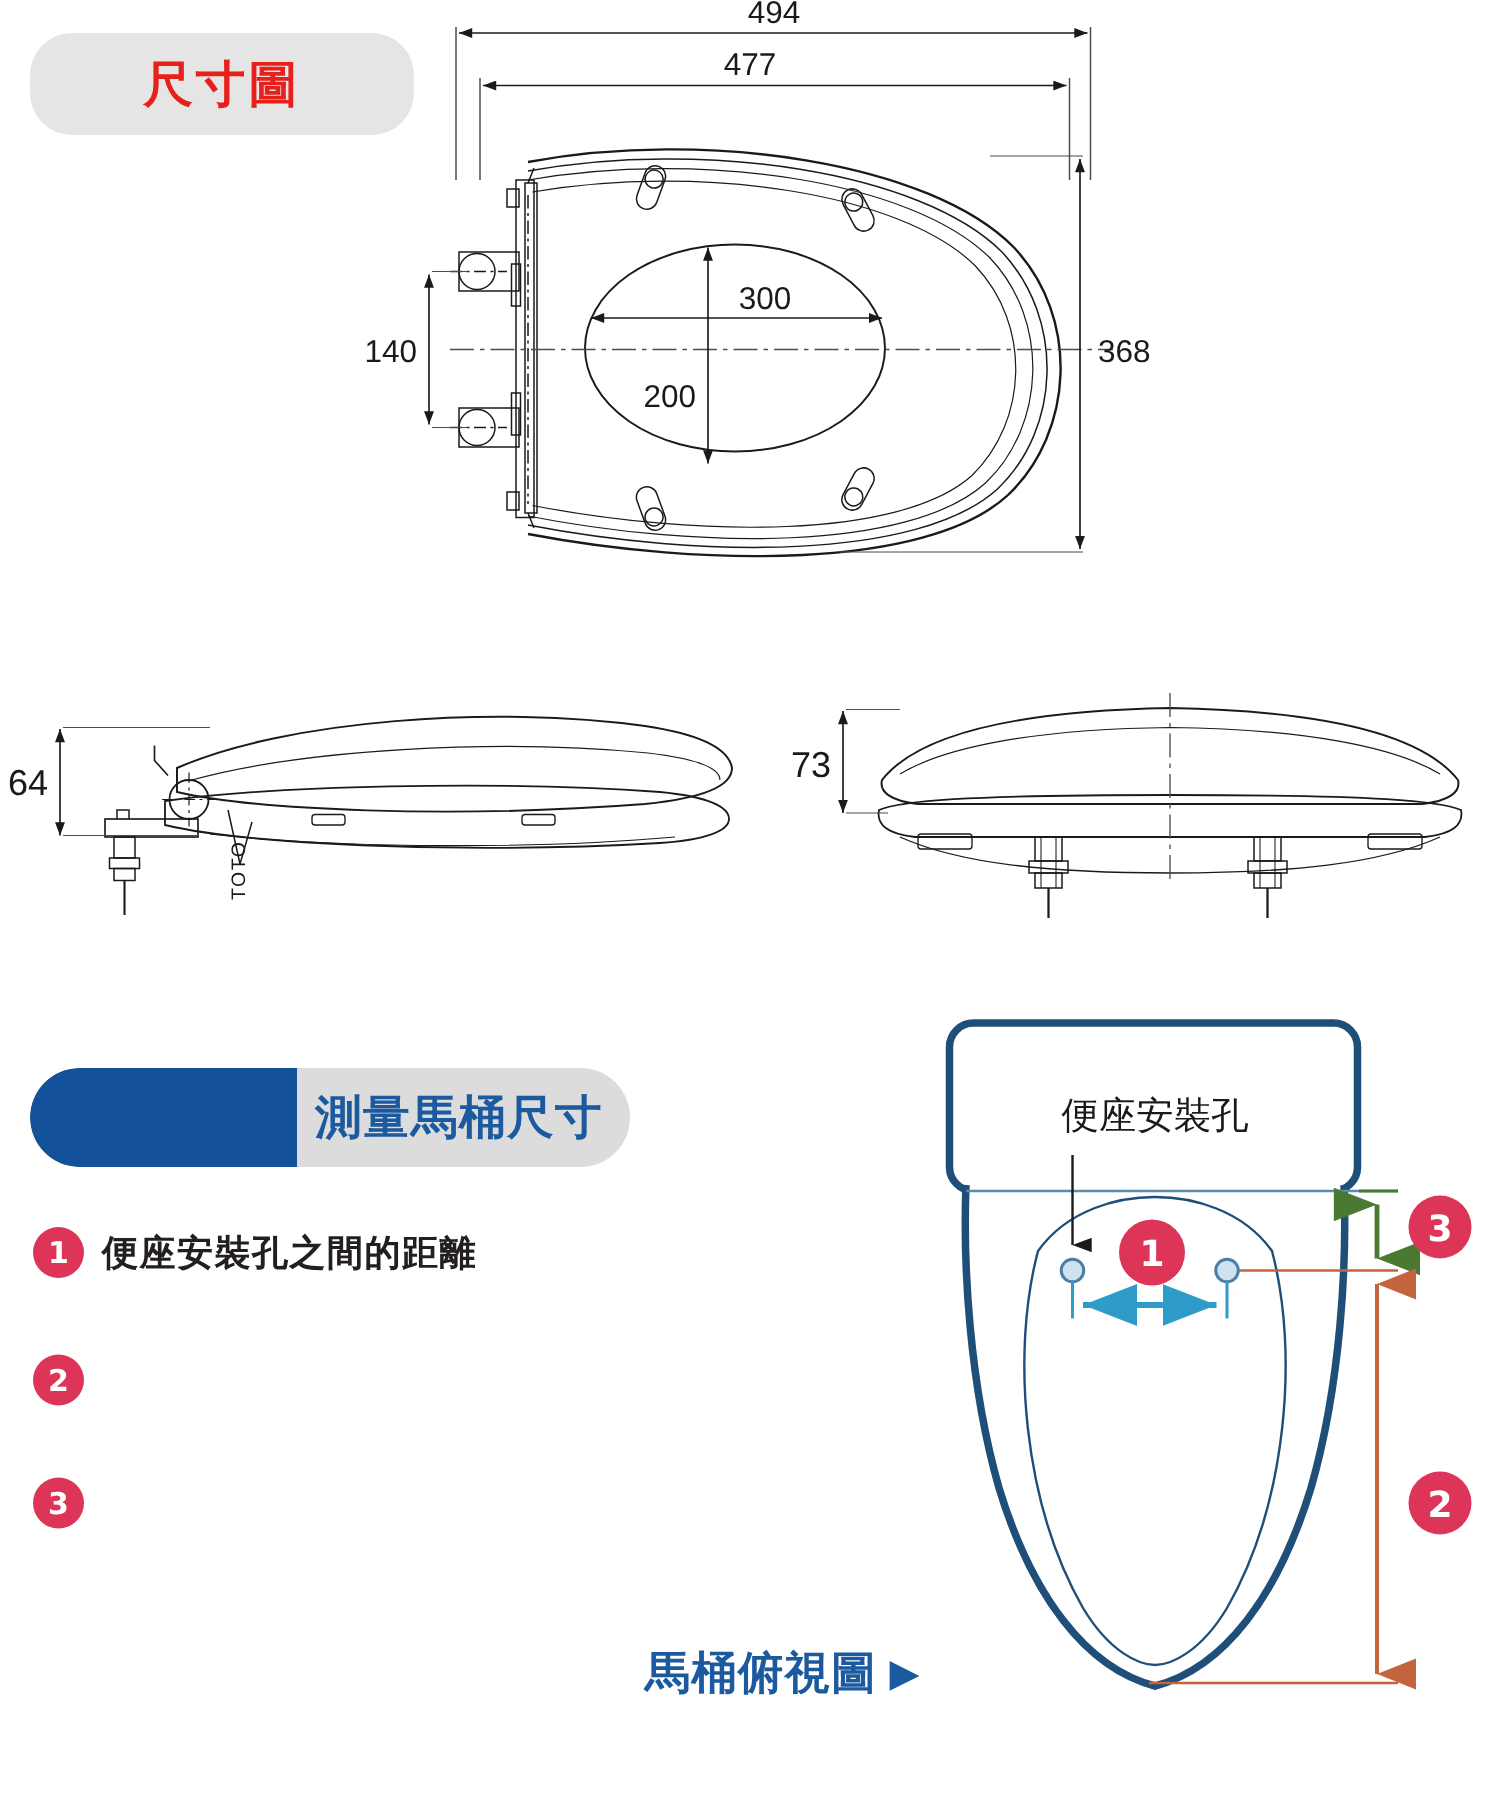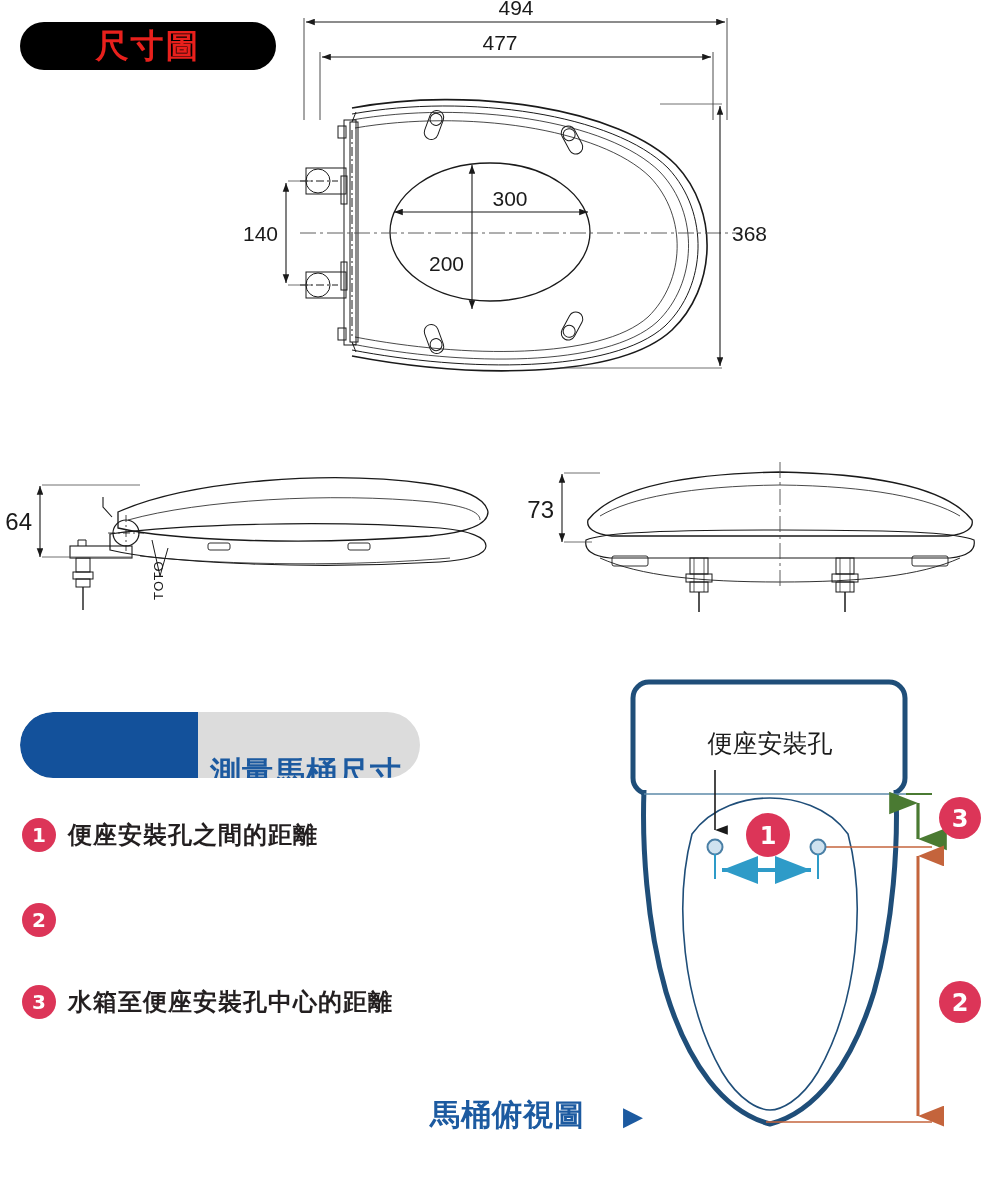--- a/index.html
+++ b/index.html
@@ -6,22 +6,22 @@
   html,body{margin:0;padding:0;background:#ffffff;}
   body{
     width:1000px;height:1200px;position:relative;overflow:hidden;
     font-family:"Liberation Sans","DejaVu Sans",sans-serif;
     color:#1a1a1a;
   }
   .abs{position:absolute;}
 
   
   #title-pill{
-    left:20px;top:22px;width:256px;height:48px;
-    background:#000000;border-radius:28px;
+    left:20px;top:22px;width:256px;height:68px;
+    background:#e5e5e5;border-radius:28px;
     display:flex;align-items:center;justify-content:center;
   }
   #title-pill .txt{
     color:#e8201c;font-size:33px;font-weight:bold;letter-spacing:2px;
     font-family:"DejaVu Sans","Liberation Sans",sans-serif;
   }
 
   
   #tech-drawing{left:0;top:0;width:1000px;height:660px;}
 
@@ -31,21 +31,20 @@
     background:#dcdcdc;overflow:hidden;
   }
   #measure-pill .left-fill{
     position:absolute;left:0;top:0;width:178px;height:66px;
     background:#13519b;border-radius:33px 0 0 33px;
   }
   #measure-pill .txt{
     position:absolute;left:190px;top:0;height:66px;display:flex;align-items:center;
     color:#1c5aa0;font-size:31px;font-weight:bold;letter-spacing:1px;
     font-family:"DejaVu Sans","Liberation Sans",sans-serif;
-    margin-top:28px;
   }
 
   
   .list-item{display:flex;align-items:center;left:22px;}
   .list-item .badge{
     width:34px;height:34px;border-radius:50%;background:#dc3558;
     color:#ffffff;font-size:20px;font-weight:bold;
     display:flex;align-items:center;justify-content:center;
     flex:0 0 auto;margin-right:12px;
     font-family:"DejaVu Sans","Liberation Sans",sans-serif;
@@ -57,21 +56,20 @@
   }
   #item-1{top:818px;}
   #item-2{top:903px;}
   #item-3{top:985px;}
 
   
   #bottom-caption{
     left:430px;top:1095px;display:flex;align-items:center;
     color:#1c5aa0;font-size:30px;font-weight:bold;letter-spacing:1px;
     font-family:"DejaVu Sans","Liberation Sans",sans-serif;
-    gap:30px;
   }
   #bottom-caption .tri{margin-left:8px;font-size:26px;line-height:1;}
 
   
   #toilet-view{left:600px;top:672px;width:400px;height:500px;}
 
   .cjk{font-family:"DejaVu Sans","Liberation Sans",sans-serif;}
 </style>
 </head>
 <body>
@@ -261,21 +259,20 @@
 
 <div class="abs list-item" id="item-1">
   <div class="badge">1</div>
   <div class="label">便座安裝孔之間的距離</div>
 </div>
 <div class="abs list-item" id="item-2">
   <div class="badge">2</div>
 </div>
 <div class="abs list-item" id="item-3">
   <div class="badge">3</div>
-  <div class="label">水箱至便座安裝孔中心的距離</div>
 </div>
 
 <div class="abs" id="bottom-caption">
   <span>馬桶俯視圖</span>
   <span class="tri">▶</span>
 </div>
 
 <svg class="abs" id="toilet-view" viewBox="0 0 400 500">
   <defs>
     <marker id="cyR" markerWidth="10" markerHeight="10" refX="9" refY="3.5" orient="auto">

